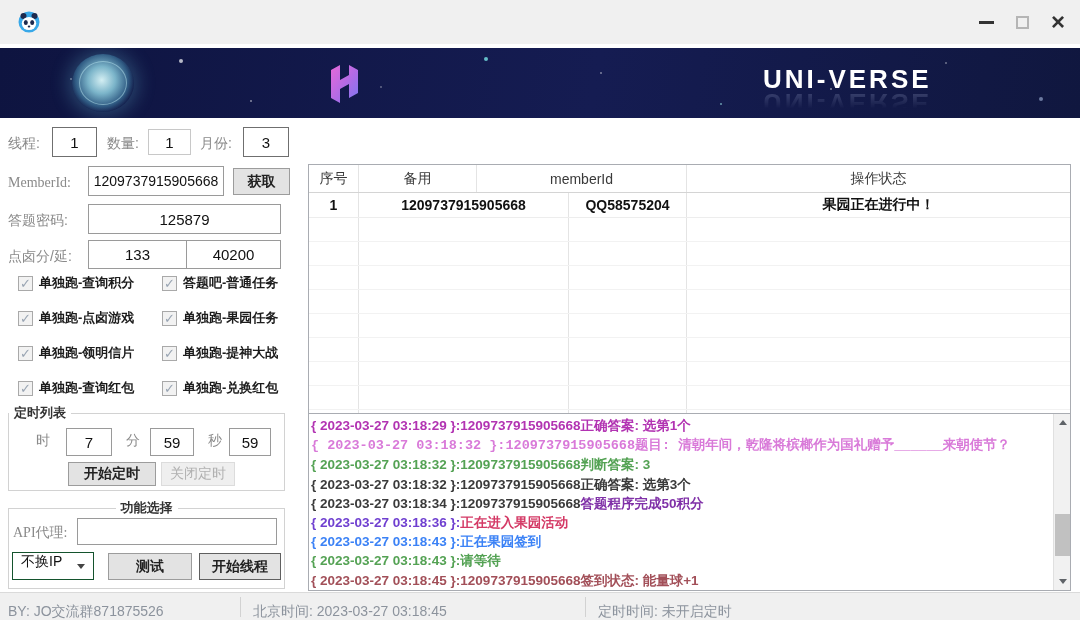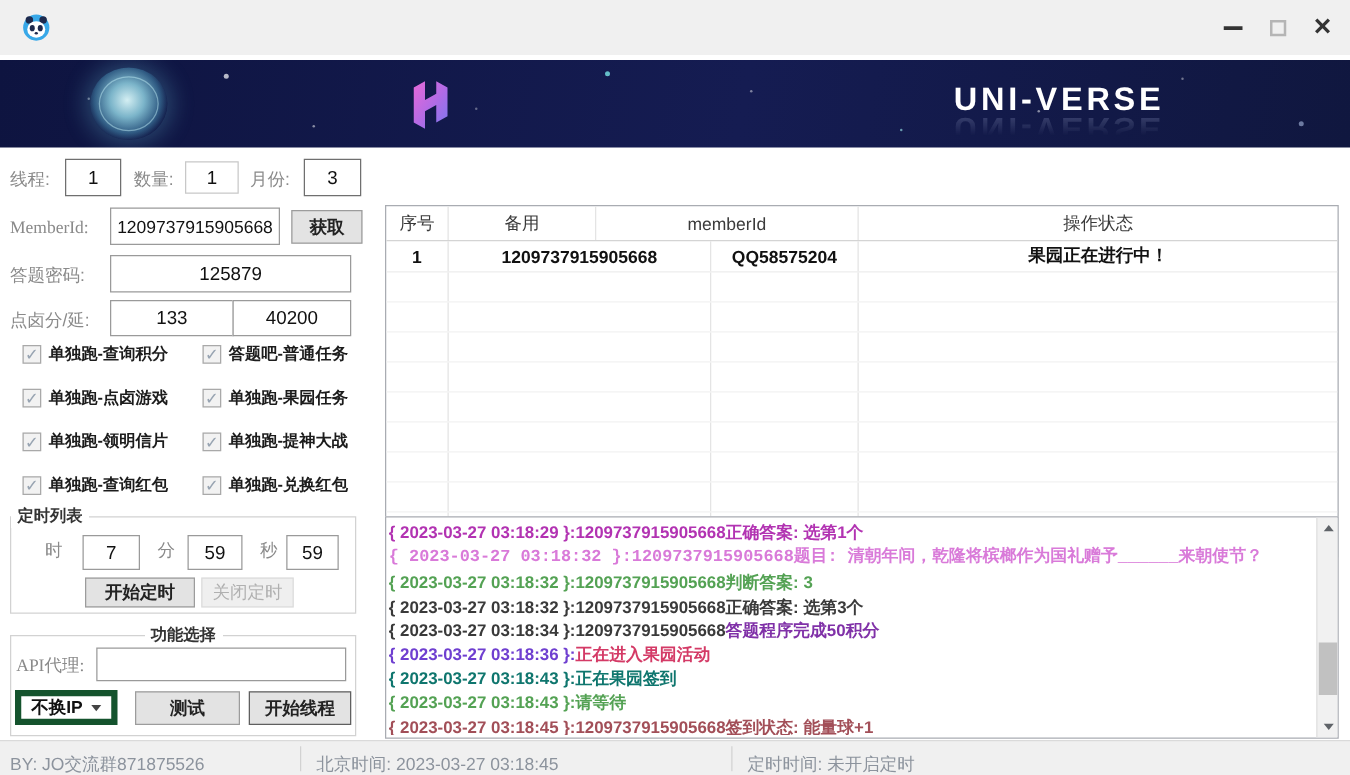--- a/index.html
+++ b/index.html
@@ -56,21 +56,21 @@
   .cb-label { font-size:13px; font-weight:bold; color:#1c1c1c; white-space:nowrap; }
 
   fieldset { position:absolute; border:1px solid #d2d2d2; background:transparent; }
   legend { font-size:13px; font-weight:bold; color:#333; padding:0 5px; }
   legend.center { margin:0 auto; }
   .fs-timer { left:8px; top:404px; width:277px; height:87px; }
   .fs-func  { left:8px; top:499px; width:277px; height:90px; }
 
   .mono-label { font-family:"Liberation Serif","DejaVu Serif",serif; }
 
-  .select-box { position:absolute; border:5px solid #14532d; background:#fff; font-size:14px; font-weight:bold;
+  .select-box { position:absolute; border:1px solid #14532d; background:#fff; font-size:14px; font-weight:normal;
      color:#111; display:flex; align-items:flex-start; padding-left:8px; cursor:default; }
   .select-arrow { position:absolute; right:8px; top:50%; margin-top:-2px; width:0; height:0;
      border-left:4px solid transparent; border-right:4px solid transparent; border-top:5px solid #444; }
 
   
   .grid { position:absolute; left:308px; top:128px; width:763px; height:282px; border:1px solid #a9acb2; background:#fff; overflow:hidden;margin-top:36px; }
   .g-row { display:flex; width:100%; }
   .g-head { height:28px; border-bottom:1px solid #d4d4d4; }
   .g-cell { display:flex; align-items:center; justify-content:center; border-right:1px solid #e4e4e4;
             font-size:14px; color:#333; overflow:hidden; white-space:nowrap; }
@@ -294,21 +294,21 @@
 </div>
 
 <div class="log">
   <div class="log-inner">
       <div><span style="color: rgb(178, 51, 178);">{ 2023-03-27 03:18:29 }:1209737915905668正确答案: 选第1个</span></div>
       <div><span style="color: rgb(217, 122, 217); font-family: Liberation Mono, monospace;">{ 2023-03-27 03:18:32 }:1209737915905668题目: 清朝年间，乾隆将槟榔作为国礼赠予______来朝使节？</span></div>
       <div><span style="color: rgb(84, 162, 84);">{ 2023-03-27 03:18:32 }:1209737915905668判断答案: 3</span></div>
       <div><span style="color: rgb(58, 58, 58);">{ 2023-03-27 03:18:32 }:1209737915905668正确答案: 选第3个</span></div>
       <div><span style="color: rgb(58, 58, 58);">{ 2023-03-27 03:18:34 }:1209737915905668</span><span style="color: rgb(128, 49, 168);">答题程序完成50积分</span></div>
       <div><span style="color: rgb(111, 63, 208);">{ 2023-03-27 03:18:36 }:</span><span style="color: rgb(212, 58, 102);">正在进入果园活动</span></div>
-      <div><span style="color: #0f766e;">{ 2023-03-27 03:18:43 }:正在果园签到</span></div>
+      <div><span style="color: #3b82f6;">{ 2023-03-27 03:18:43 }:正在果园签到</span></div>
       <div><span style="color: rgb(84, 162, 84);">{ 2023-03-27 03:18:43 }:请等待</span></div>
       <div><span style="color: rgb(162, 79, 88);">{ 2023-03-27 03:18:45 }:1209737915905668签到状态: 能量球+1</span></div>
     </div>
   <div class="scrollbar">
     <div class="sb-arrow sb-up">
         <div class="tri-up"></div>
       </div>
     <div class="sb-thumb"></div>
     <div class="sb-arrow sb-dn">
         <div class="tri-dn"></div>

